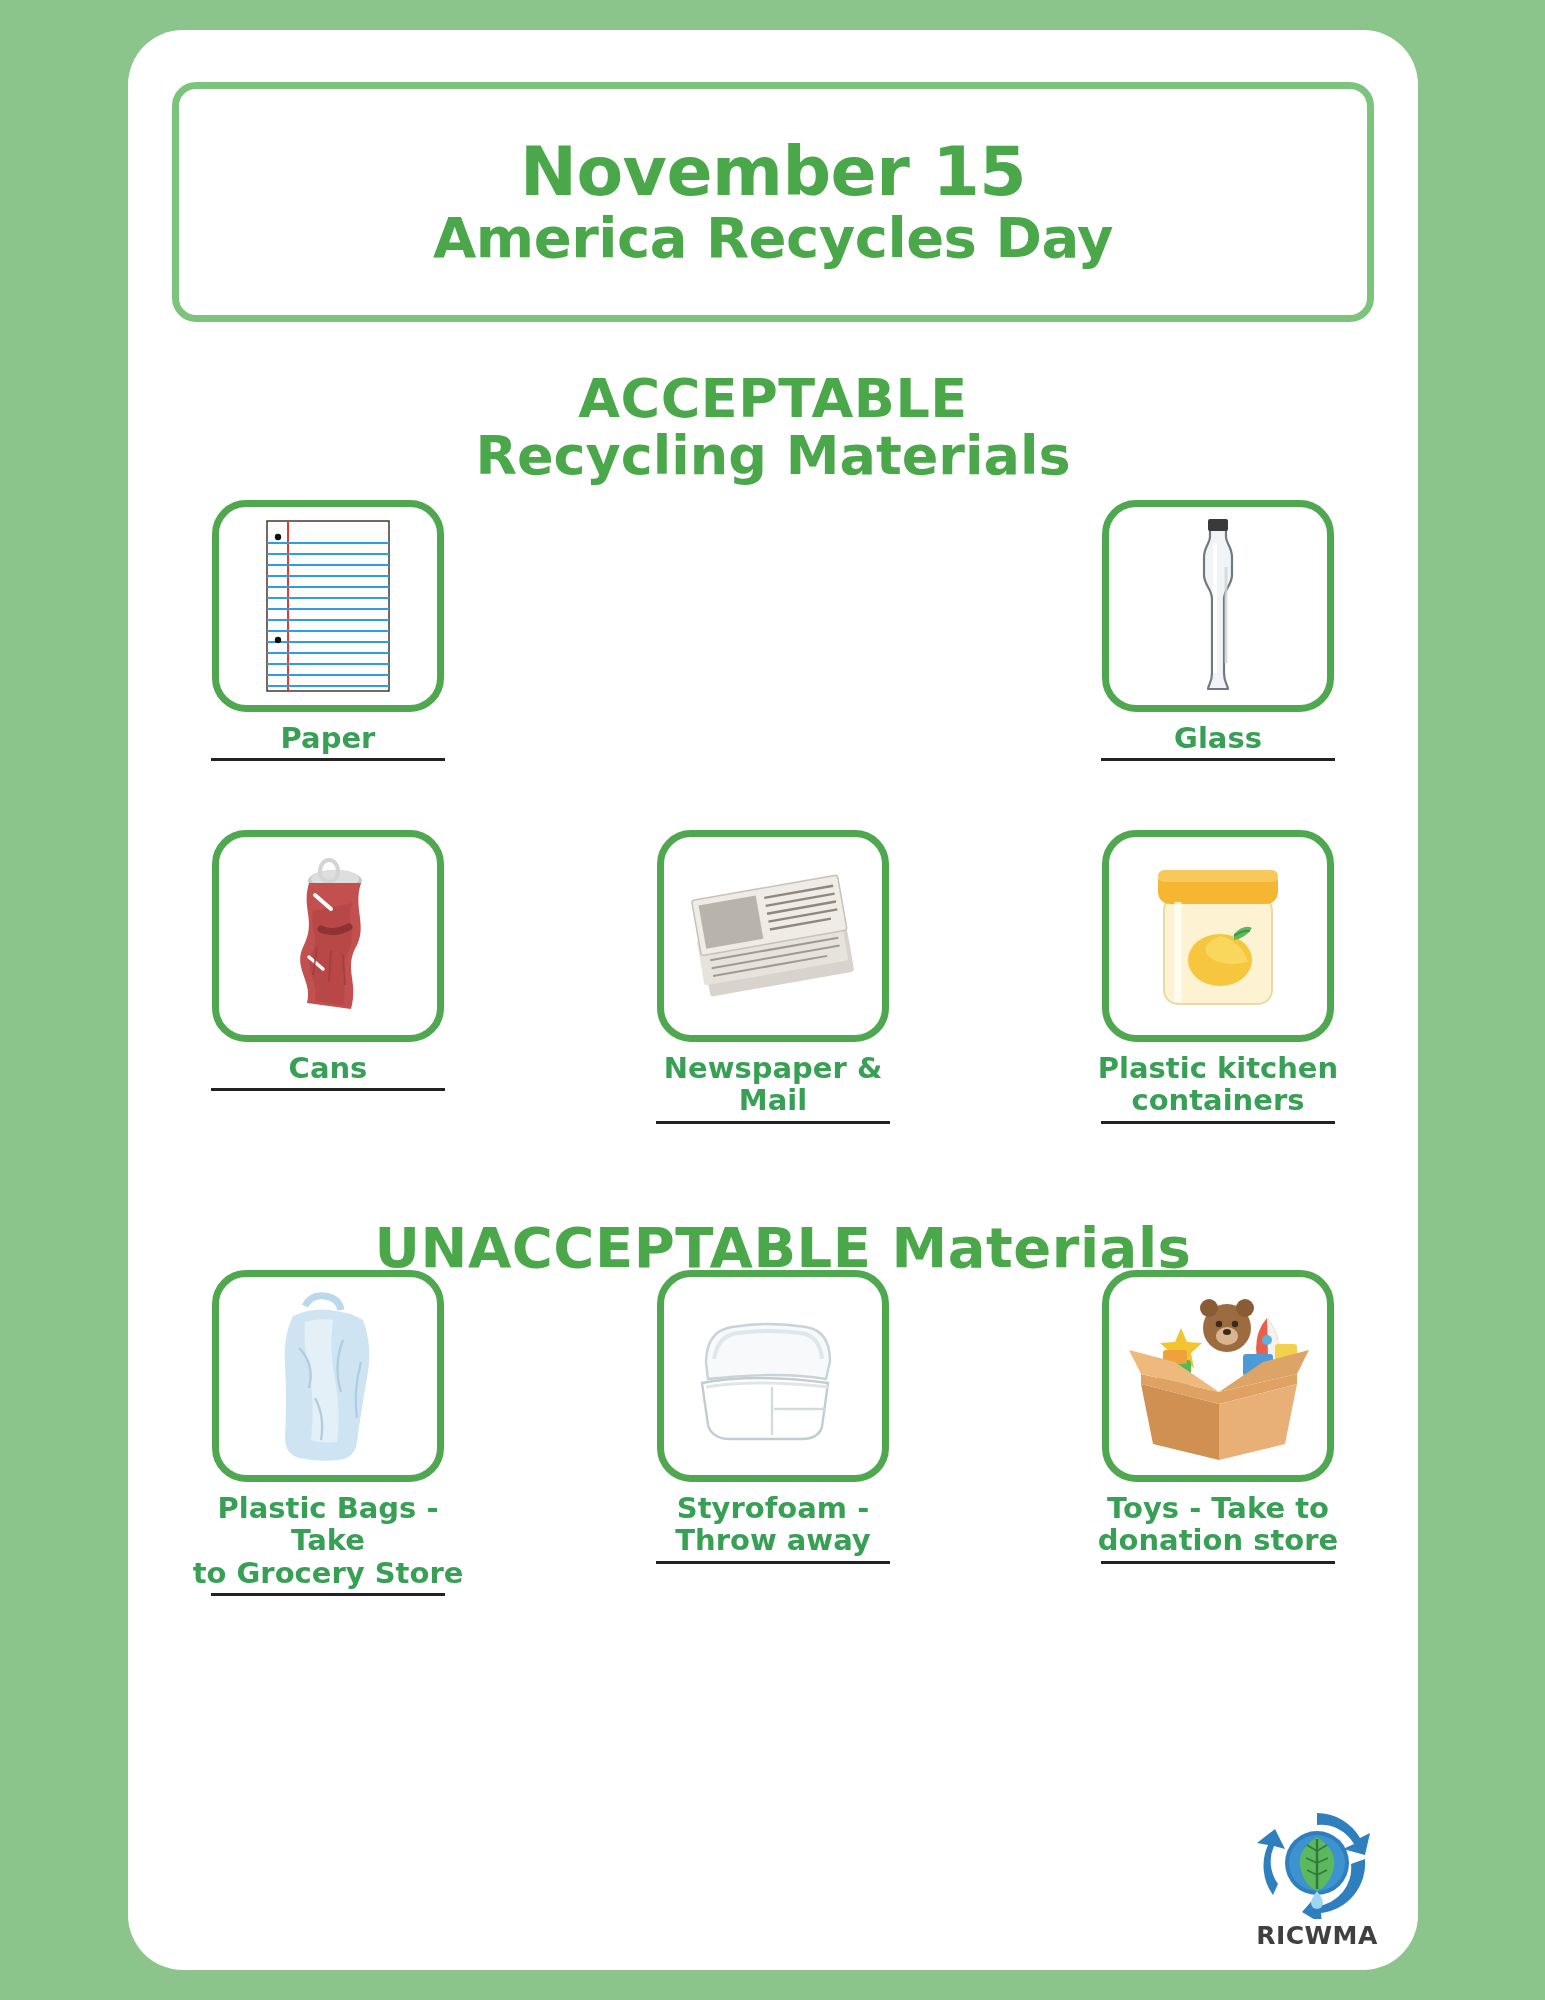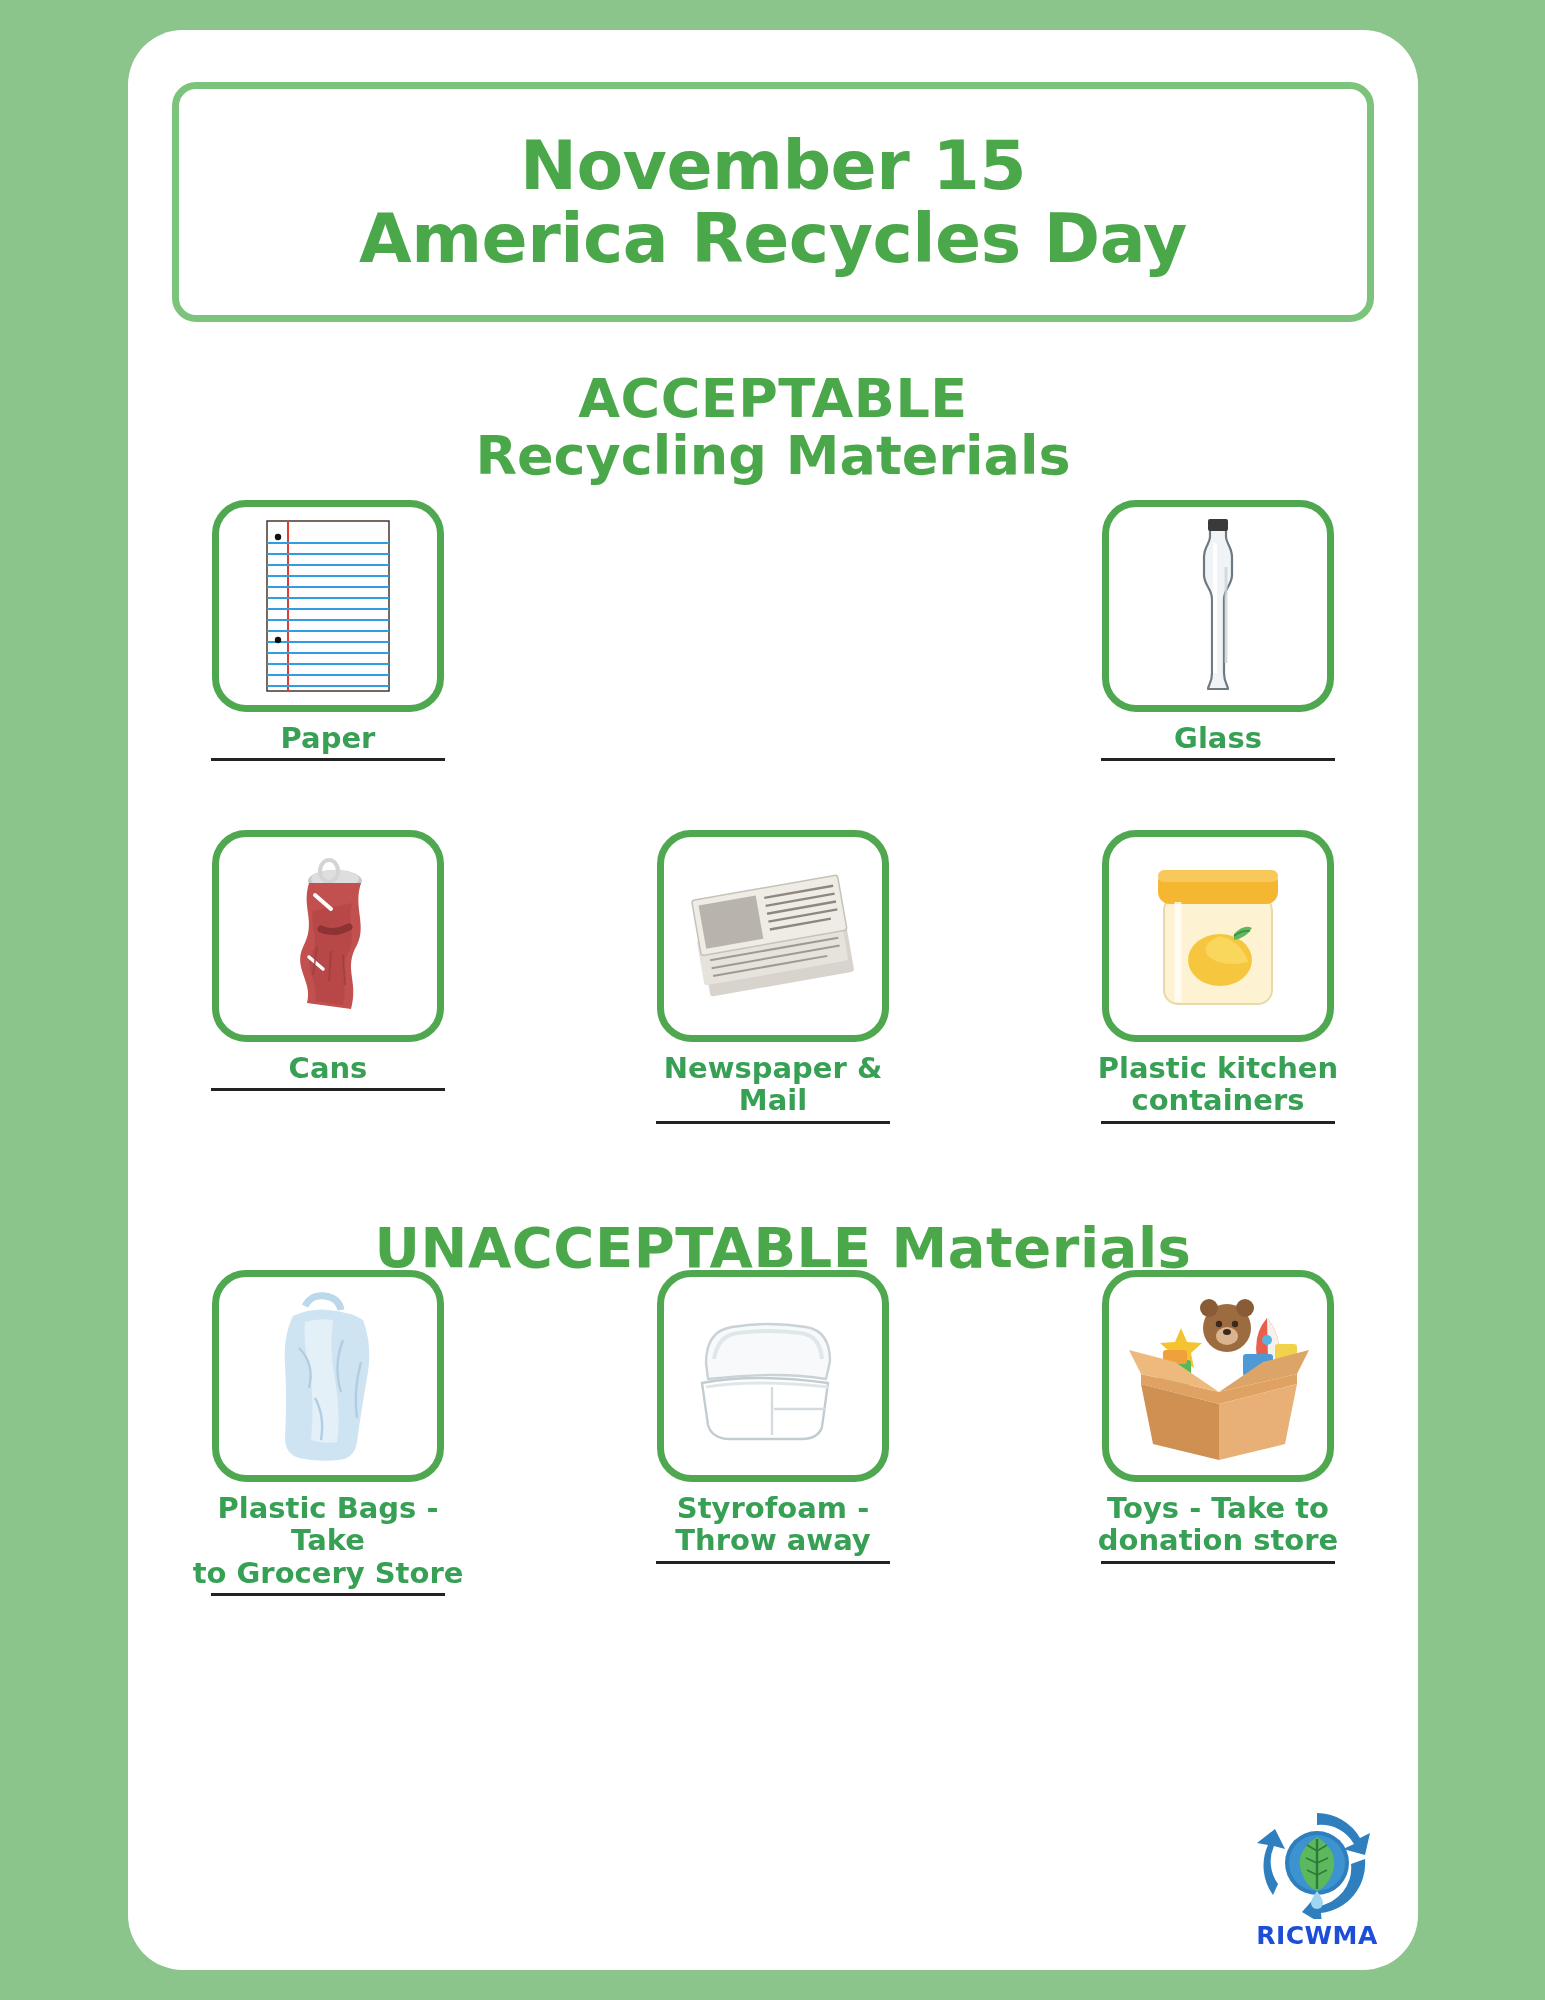--- a/index.html
+++ b/index.html
@@ -40,21 +40,21 @@
   }
   .title-line {
     color: #4aa84a;
     font-weight: bold;
     font-size: 68px;
     line-height: 1.08;
     letter-spacing: -0.5px;
     text-align: center;
     white-space: nowrap;
   }
-  .title-line.l2 { font-size: 68px; }
+  .title-line.l2 { font-size: 56px; }
 
   
   .section-head {
     text-align: center;
     color: #4aa84a;
     font-weight: bold;
     line-height: 1.06;
   }
   .section-head .ln1 { font-size: 54px; display: block; letter-spacing: 0.5px; }
   .section-head .ln2 { font-size: 54px; display: block; }
@@ -126,21 +126,21 @@
 
   
   #ricwma-logo {
     position: absolute;
     right: 26px;
     bottom: 20px;
     width: 150px;
     text-align: center;
   }
   #ricwma-logo .logo-text {
-    color: #1d4ed8;
+    color: #404040;
     font-weight: bold;
     font-size: 25px;
     letter-spacing: 0.5px;
     margin-top: -2px;
   }
 </style>
 </head>
 <body>
 
 <div class="poster">

